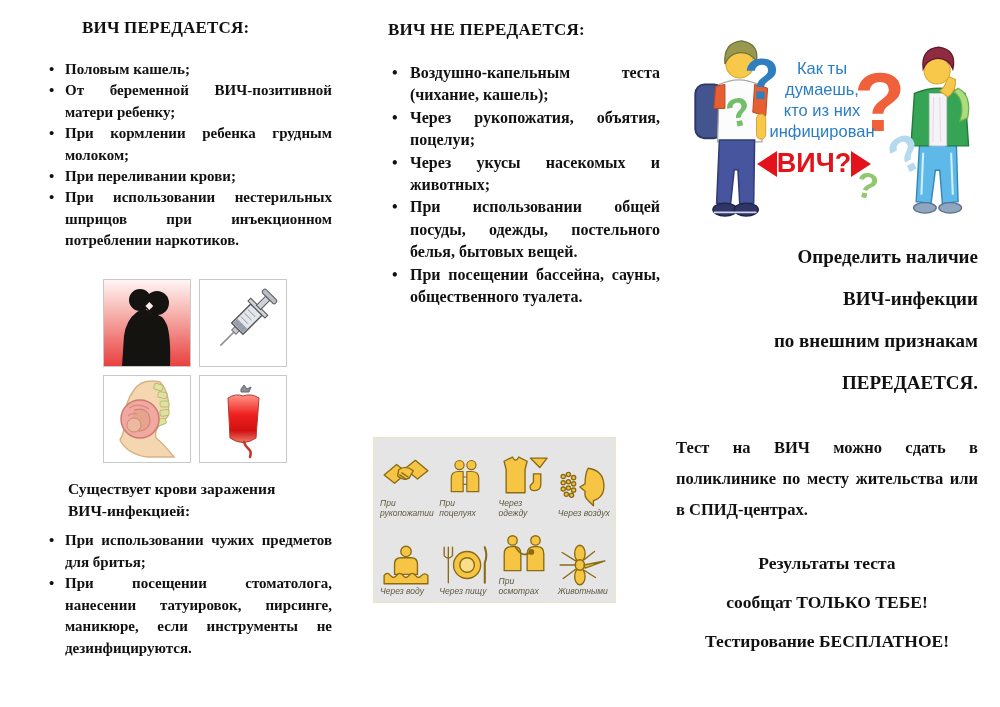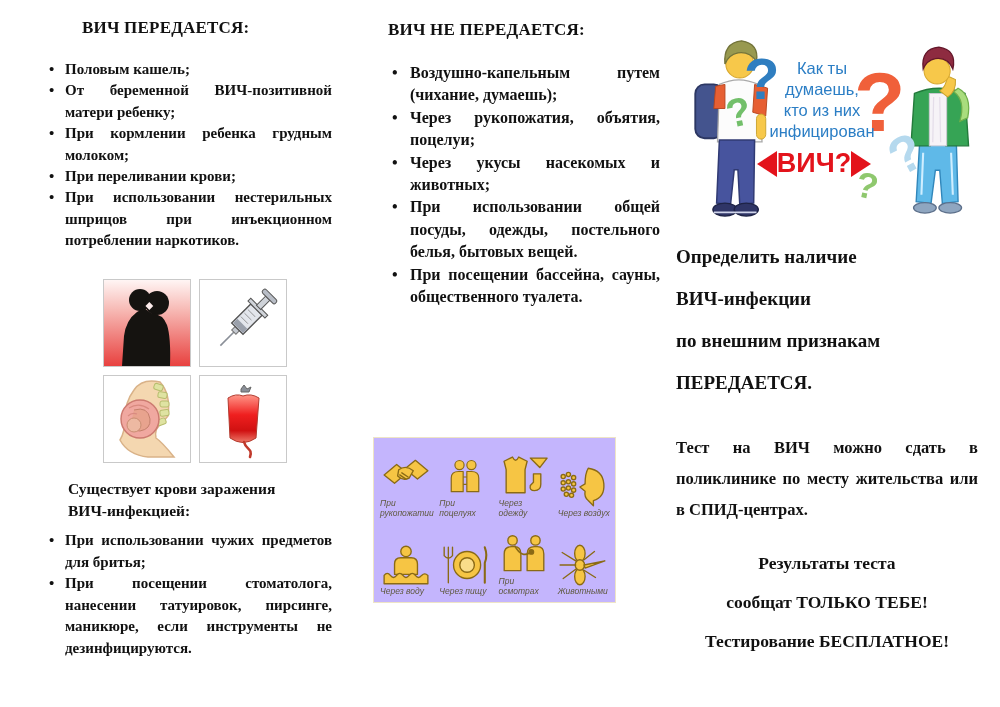--- a/index.html
+++ b/index.html
@@ -26,21 +26,21 @@
               font-size:15.5px;line-height:21.5px;}
   .blist-risk{position:absolute;left:0;top:512px;width:286px;font-size:15px;line-height:21.5px;}
   .blist-risk .dot{width:16px;margin-left:3px;}
 
   
   .col-mid{position:absolute;left:388px;top:20px;width:272px;}
   .title-mid{margin:0;font-size:17px;letter-spacing:.2px;}
   .blist-mid{margin-top:22px;font-size:16px;line-height:22.4px;}
   .blist-mid .dot{width:18px;margin-left:4px;}
   .icon-panel{position:absolute;left:-15px;top:417px;width:243px;height:166px;
-              background:#c4b5fd;border:1px solid #eee4c6;box-sizing:border-box;
+              background:#e5e5e5;border:1px solid #eee4c6;box-sizing:border-box;
               display:grid;grid-template-columns:repeat(4,1fr);grid-template-rows:1fr 1fr;
               padding:5px 3px;gap:2px;}
   .cell{display:flex;flex-direction:column;align-items:center;justify-content:flex-end;overflow:hidden;}
   .ic{flex:0 0 auto;}
   .ic svg{display:block;}
   .cap{width:100%;font-family:"Liberation Sans",sans-serif;font-style:italic;font-weight:normal;
        font-size:8.5px;line-height:1.15;color:#5f5940;text-align:left;padding:1px 0 0 3px;box-sizing:border-box;}
 
   
   .col-right{position:absolute;left:668px;top:0;width:318px;height:707px;}
@@ -54,21 +54,21 @@
   .qm-lightblue{left:222px;top:118px;font-size:52px;color:#b5d9ee;transform:rotate(-28deg);}
   .qm-green2{left:188px;top:158px;font-size:36px;color:#8fc86e;transform:rotate(12deg);}
   .q-text{position:absolute;left:84px;top:48px;width:140px;text-align:center;
           font-family:"Liberation Sans",sans-serif;font-weight:normal;
           font-size:16.5px;line-height:21px;color:#2b7ec5;}
   .hiv-row{position:absolute;left:76px;top:138px;width:140px;display:flex;align-items:center;justify-content:center;gap:0;}
   .tri{width:0;height:0;border-top:13px solid transparent;border-bottom:13px solid transparent;}
   .tri-left{border-right:20px solid #e3131b;}
   .tri-right{border-left:20px solid #e3131b;}
   .hiv-label{font-family:"Liberation Sans",sans-serif;font-weight:bold;font-size:27px;color:#e3131b;}
-  .statement{position:absolute;left:8px;top:236px;width:302px;text-align:left;}
+  .statement{position:absolute;left:8px;top:236px;width:302px;text-align:right;}
   .statement div{font-size:19px;line-height:42px;}
   .testinfo{position:absolute;left:8px;top:432px;width:302px;margin:0;
             font-size:16.5px;line-height:31px;text-align:justify;}
   .results{position:absolute;left:8px;top:544px;width:302px;text-align:center;}
   .results div{font-size:17.5px;line-height:39px;}
 </style>
 </head>
 <body>
 
 <div class="page">
@@ -173,21 +173,21 @@
           <span class="txt">При посещении стоматолога, нанесении татуировок, пирсинге, маникюре, если инструменты не дезинфицируются.</span>
         </li>
     </ul>
   </section>
 
   <section class="col-mid">
     <h2 class="title-mid">ВИЧ НЕ ПЕРЕДАЕТСЯ:</h2>
     <ul class="blist blist-mid">
       <li class="bl">
           <span class="dot"></span>
-          <span class="txt">Воздушно-капельным путем (чихание, думаешь);</span>
+          <span class="txt">Воздушно-капельным теста (чихание, кашель);</span>
         </li>
       <li class="bl">
           <span class="dot"></span>
           <span class="txt">Через рукопожатия, объятия, поцелуи;</span>
         </li>
       <li class="bl">
           <span class="dot"></span>
           <span class="txt">Через укусы насекомых и животных;</span>
         </li>
       <li class="bl">

